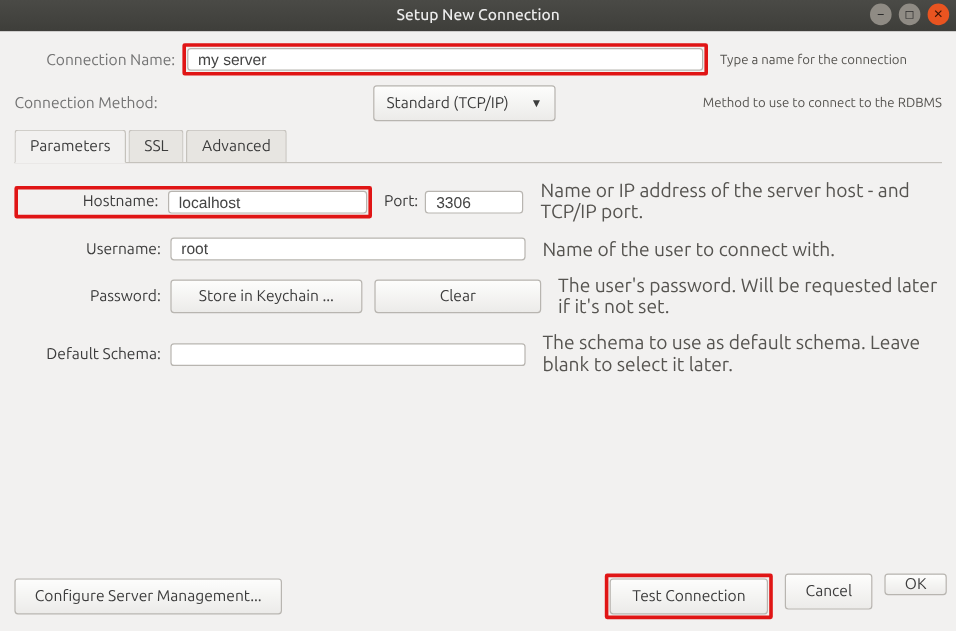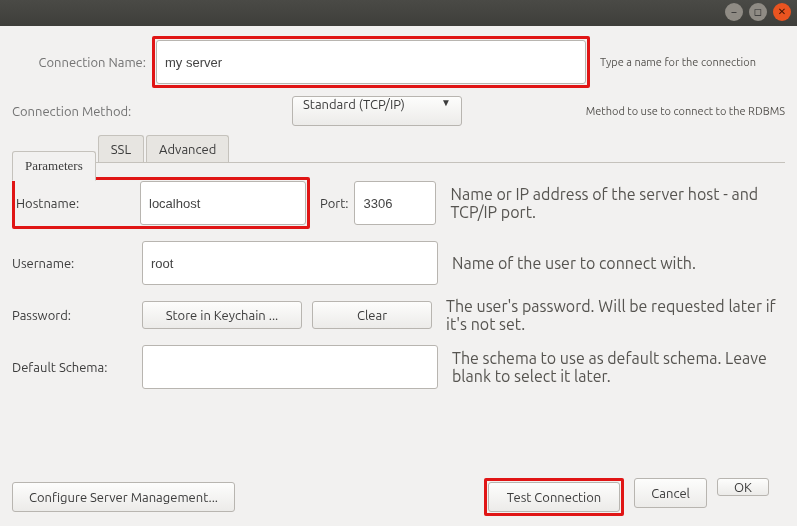--- a/index.html
+++ b/index.html
@@ -52,46 +52,47 @@
     align-items: center;
     margin-bottom: 8px;
   }
   .row-label {
     width: 140px;
     text-align: right;
     padding-right: 6px;
     color: #737373;
   }
   input[type="text"].field {
-    height: 44px;
+    height: 19px;
     border: 1px solid #b8b5b0;
     border-radius: 3px;
     background: #fff;
     padding: 4px 8px;
     font-size: 13px;
     color: #444;
   }
   .hint {
     font-size: 11px;
     color: #565450;
     margin-left: 10px;
     white-space: nowrap;
   }
   .combo {
     display: inline-flex;
-    align-items: flex-start;
+    align-items: center;
     justify-content: space-between;
     height: 30px;
-    width: 170px;
+    width: 152px;
     border: 1px solid #b8b5b0;
     border-radius: 3px;
     background: linear-gradient(#fdfdfc, #ecebe9);
     padding: 0 10px;
     font-size: 13px;
     color: #3c3c3c;
+    margin-left: 19px;
   }
   .combo .caret { font-size: 10px; margin-left: 8px; }
   .tabbar {
     display: flex;
     align-items: flex-end;
     border-bottom: 1px solid #c5c2bc;
     margin: 6px 0 0 0;
   }
   .tab {
     padding: 6px 12px;
@@ -100,74 +101,74 @@
     background: #e7e5e1;
     margin-right: 2px;
     border-top-left-radius: 3px;
     border-top-right-radius: 3px;
     font-size: 13px;
     color: #3c3c3c;
   }
   .tab.active {
     background: #f2f1f0;
     position: relative;
-    top: 19px;
+    top: 1px;
     border-bottom: 1px solid #f2f1f0;
-    font-family: Liberation Serif, serif;
   }
   .form-area {
     padding: 14px 0 0 0;
   }
   .f-row {
     display: flex;
     align-items: center;
     margin-bottom: 12px;
   }
   .f-label {
     width: 130px;
-    text-align: left;
+    text-align: right;
     padding-right: 8px;
     color: #3c3c3c;
   }
   .btn {
     height: 28px;
     border: 1px solid #b8b5b0;
     border-radius: 3px;
     background: linear-gradient(#fdfdfc, #ecebe9);
     padding: 0 14px;
     font-size: 13px;
     color: #3c3c3c;
     display: inline-flex;
     align-items: center;
     justify-content: center;
     cursor: pointer;
   }
   .footer {
     position: absolute;
     bottom: 10px;
     left: 12px;
-    right: 28px;
+    right: 8px;
     display: flex;
     align-items: center;
     justify-content: space-between;
   }
   .footer-right { display: flex; gap: 10px; }
   .hl-red { border: 3px solid #e01515; border-radius: 2px; padding: 1px; }
   .f-hint {
     font-size: 16px;
     color: #565450;
     margin-left: 14px;
     flex: 1;
   }
   .port-label { margin: 0 6px 0 10px; }
 </style>
 </head>
 <body>
 
 <div class="titlebar">
+  <span>Setup New Connection</span>
   <div class="win-controls">
     <span class="win-btn win-min">–</span>
     <span class="win-btn win-max">◻</span>
     <span class="win-btn win-close">✕</span>
   </div>
 </div>
 
 <div class="content">
 
   <div class="row">
@@ -209,21 +210,21 @@
     <div class="f-row">
       <div class="f-label">Username:</div>
       <input type="text" class="field" style="width: 296px;" value="root">
       <span class="f-hint">Name of the user to connect with.</span>
     </div>
 
     <div class="f-row">
       <div class="f-label">Password:</div>
       <div class="btn" style="width:160px;">Store in Keychain ...</div>
       <div style="width:10px;"></div>
-      <div class="btn" style="width:120px;">Clear</div>
+      <div class="btn" style="width:139px;">Clear</div>
       <span class="f-hint">The user's password. Will be requested later if it's not set.</span>
     </div>
 
     <div class="f-row">
       <div class="f-label">Default Schema:</div>
       <input type="text" class="field" style="width: 296px;" value="">
       <span class="f-hint">The schema to use as default schema. Leave blank to select it later.</span>
     </div>
 
   </div>

